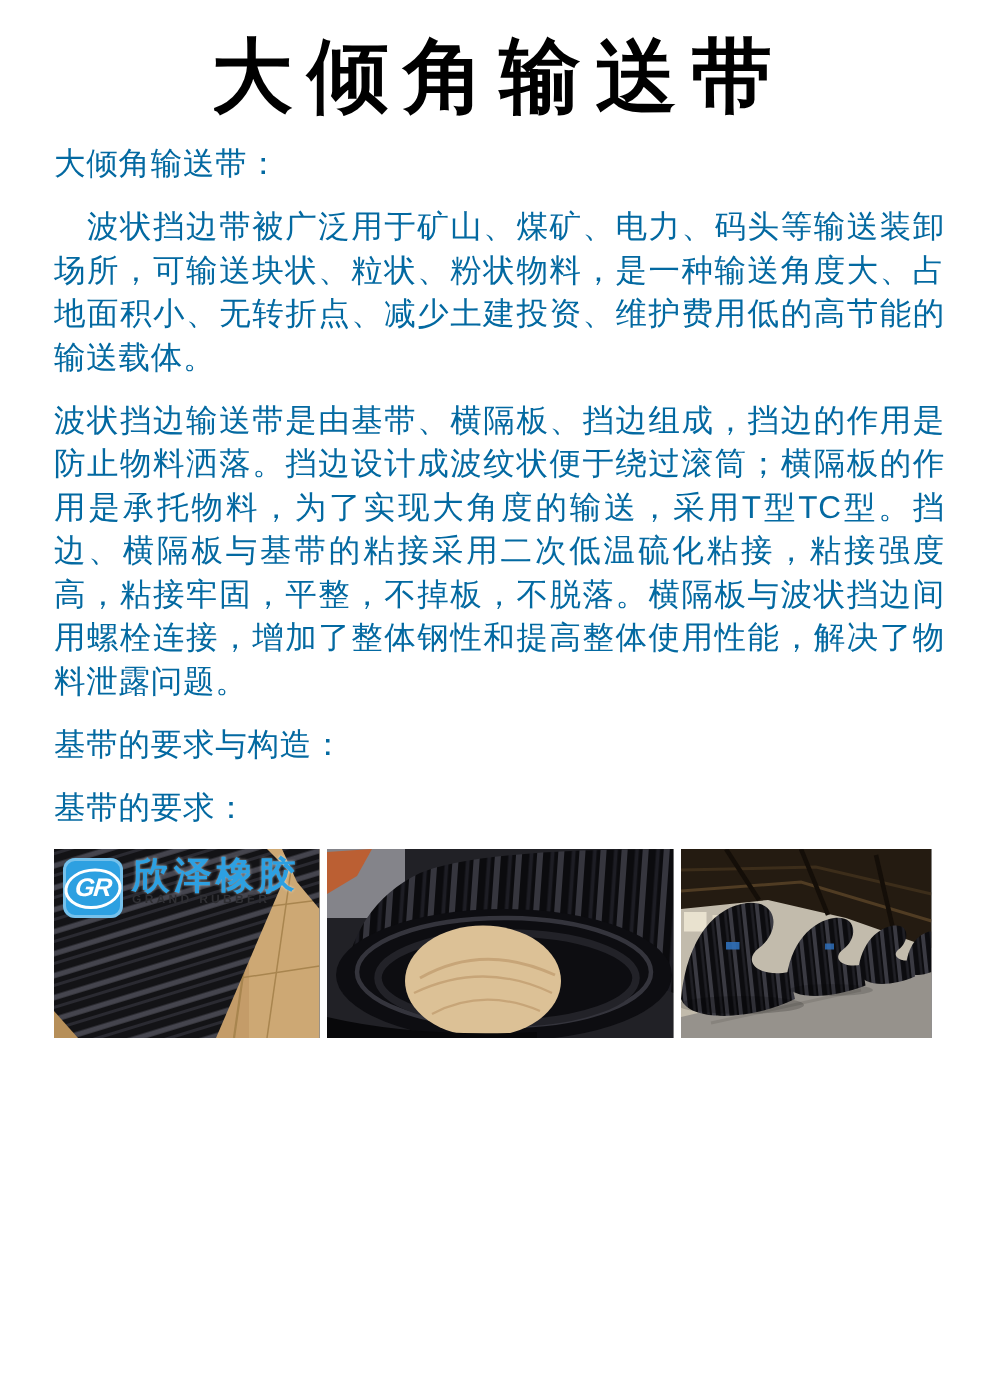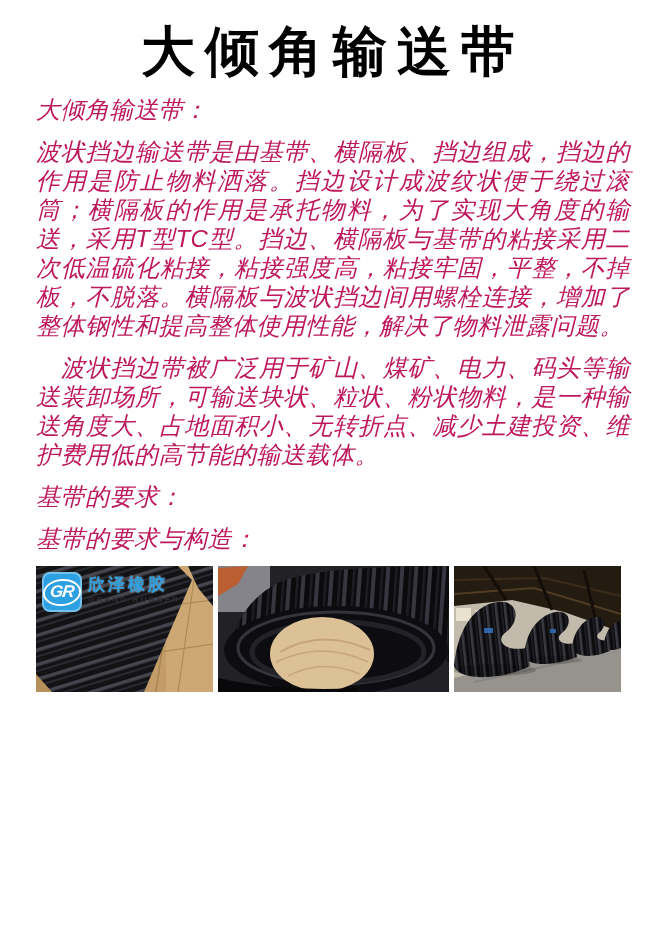--- a/index.html
+++ b/index.html
@@ -11,24 +11,23 @@
   }
   .page { padding:0 36px; }
   .page-title {
     margin:20px 0 0 0;
     font-size:54px; line-height:62px; font-weight:700;
     letter-spacing:10px; text-align:center; color:#000000;
     white-space:nowrap;
   }
   .para {
     margin:13px 0 0 0;
-    font-size:24px; line-height:29px;
-    color:#be185d; text-align:justify; text-justify:inter-ideograph;
+    font-size:21px; line-height:29px;
+    color:#0369a1; text-align:justify; text-justify:inter-ideograph;
     letter-spacing:0.5px;
-    font-style:italic;
   }
   .gallery {
     margin-top:13px;
     display:flex; gap:5px; align-items:flex-start;
   }
   .photo { position:relative; height:126px; overflow:hidden; background:#1a1a1d; }
   .photo svg { display:block; }
   .photo-1 { width:177px; }
   .photo-2 { width:231px; }
   .photo-3 { width:167px; }
@@ -44,41 +43,41 @@
   }
   .logo-badge-inner {
     border:2px solid #ffffff; border-radius:50%;
     padding:1px 5px 2px 5px;
     color:#ffffff; font-weight:700; font-style:italic;
     font-size:17px; letter-spacing:-1px;
     transform:skewX(-6deg);
   }
   .logo-text { display:flex; flex-direction:column; padding-top:2px; }
   .logo-cn {
-    color:#2da0e1; font-size:17px; font-weight:700;
+    color:#2da0e1; font-size:25px; font-weight:700;
     letter-spacing:3px; line-height:21px;
     text-shadow:0 0 2px rgba(255,255,255,0.6);
   }
   .logo-en {
     color:#2f2f33; font-size:8px; font-weight:700;
     letter-spacing:2.2px; line-height:10px;
   }
 </style>
 </head>
 <body>
 
 <div class="page">
 
   <h1 class="page-title">大倾角输送带</h1>
 
   <p class="para">大倾角输送带：</p>
+  <p class="para">　波状挡边带被广泛用于矿山、煤矿、电力、码头等输送装卸场所，可输送块状、粒状、粉状物料，是一种输送角度大、占地面积小、无转折点、减少土建投资、维护费用低的高节能的输送载体。</p>
   <p class="para">波状挡边输送带是由基带、横隔板、挡边组成，挡边的作用是防止物料洒落。挡边设计成波纹状便于绕过滚筒；横隔板的作用是承托物料，为了实现大角度的输送，采用T型TC型。挡边、横隔板与基带的粘接采用二次低温硫化粘接，粘接强度高，粘接牢固，平整，不掉板，不脱落。横隔板与波状挡边间用螺栓连接，增加了整体钢性和提高整体使用性能，解决了物料泄露问题。</p>
-  <p class="para">　波状挡边带被广泛用于矿山、煤矿、电力、码头等输送装卸场所，可输送块状、粒状、粉状物料，是一种输送角度大、占地面积小、无转折点、减少土建投资、维护费用低的高节能的输送载体。</p>
+  <p class="para">基带的要求与构造：</p>
   <p class="para">基带的要求：</p>
-  <p class="para">基带的要求与构造：</p>
 
   <div class="gallery">
 
     <figure class="photo photo-1" style="margin:0">
       <svg width="177" height="126" viewBox="0 0 177 126">
         <defs>
           <pattern id="ridges" width="177" height="14" patternUnits="userSpaceOnUse" patternTransform="rotate(-17)">
             <rect width="177" height="14" fill="#131316"></rect>
             <rect y="9" width="177" height="3.5" fill="#45454e"></rect>
             <rect y="2" width="177" height="2" fill="#2a2a31"></rect>

